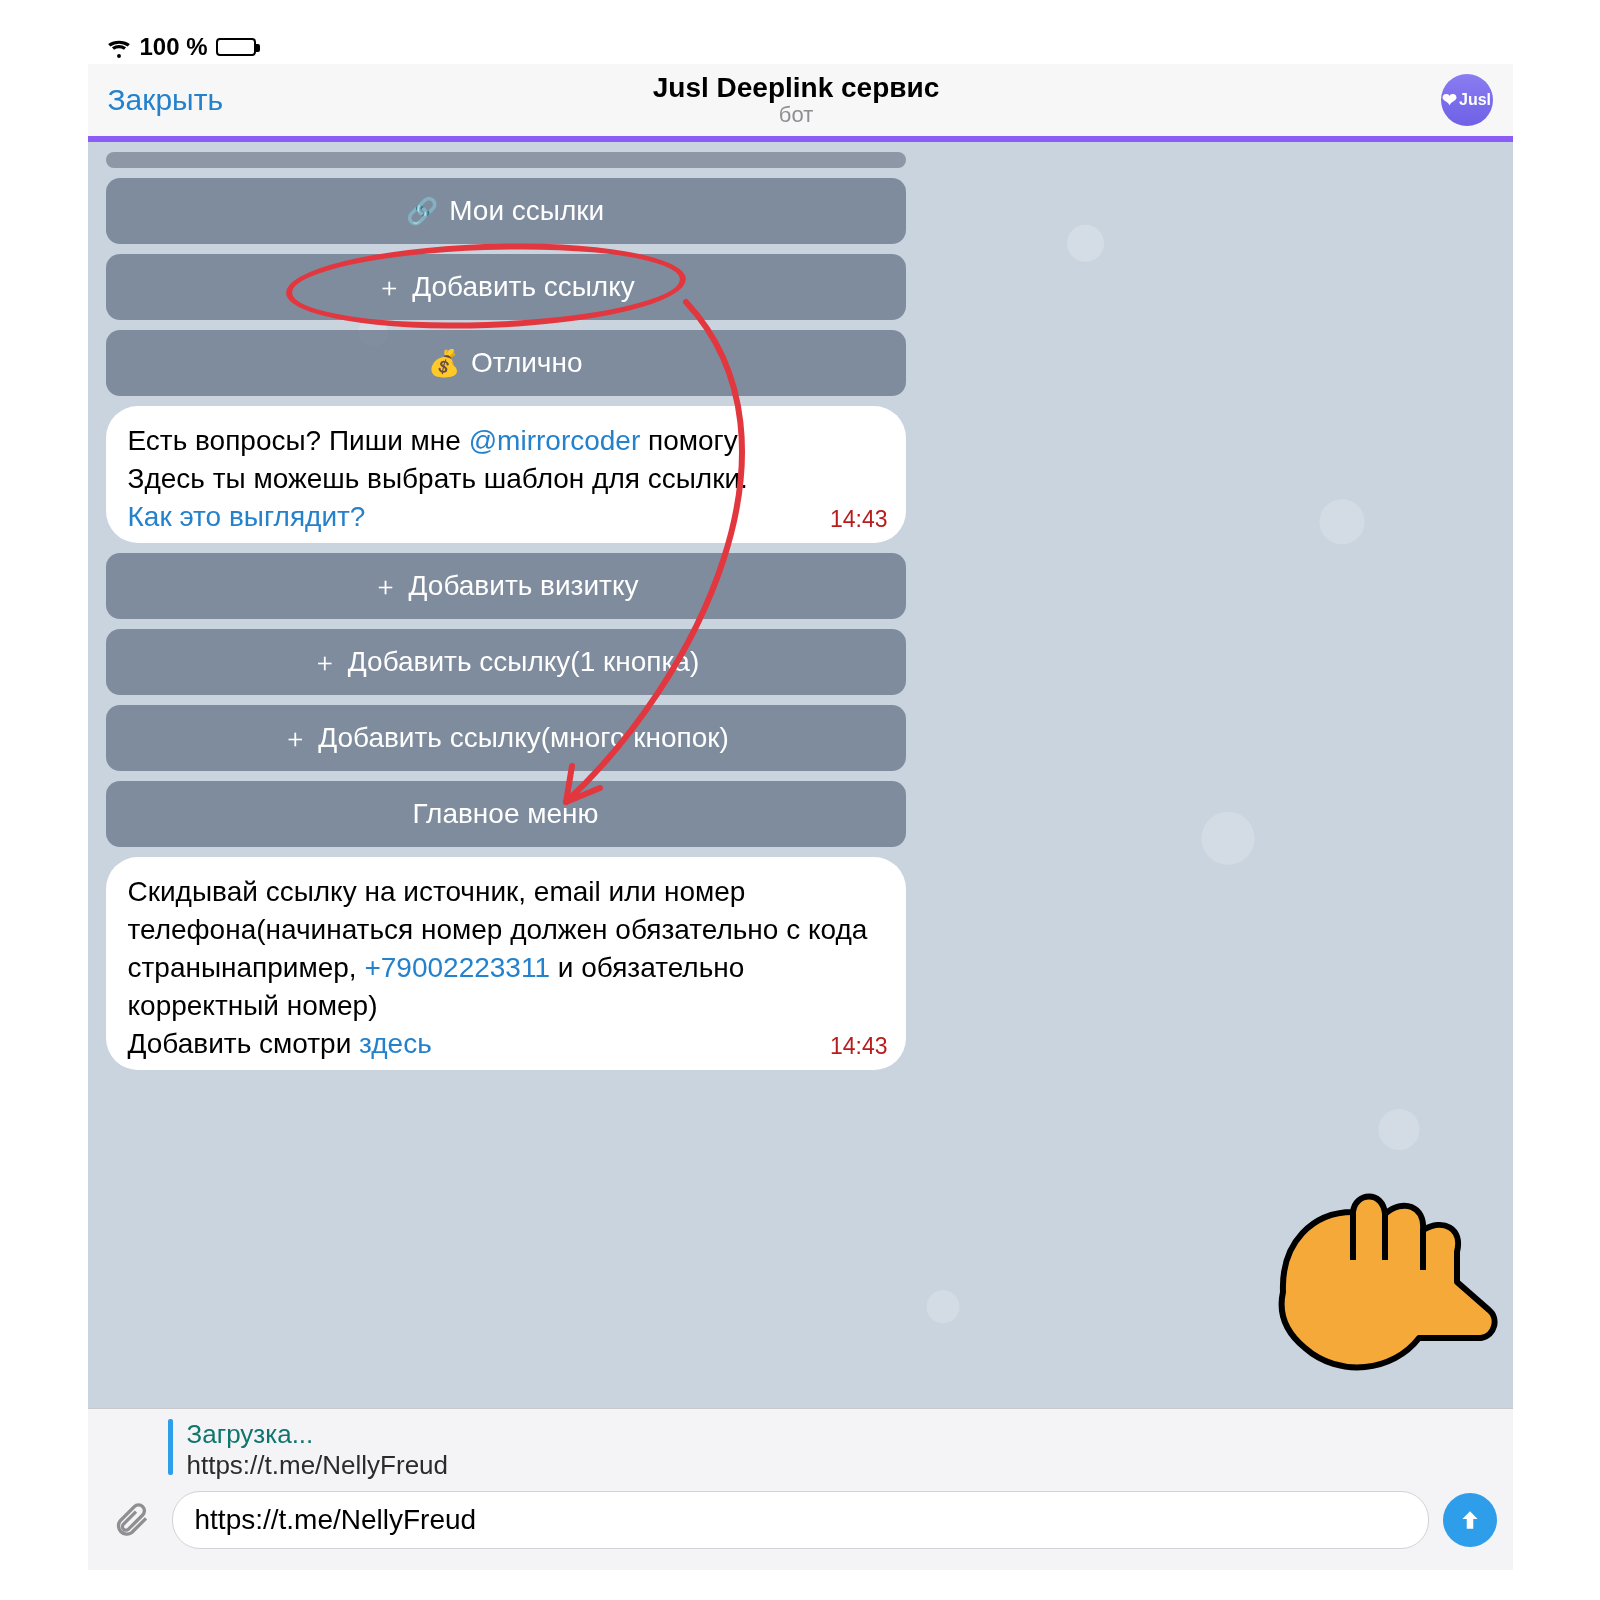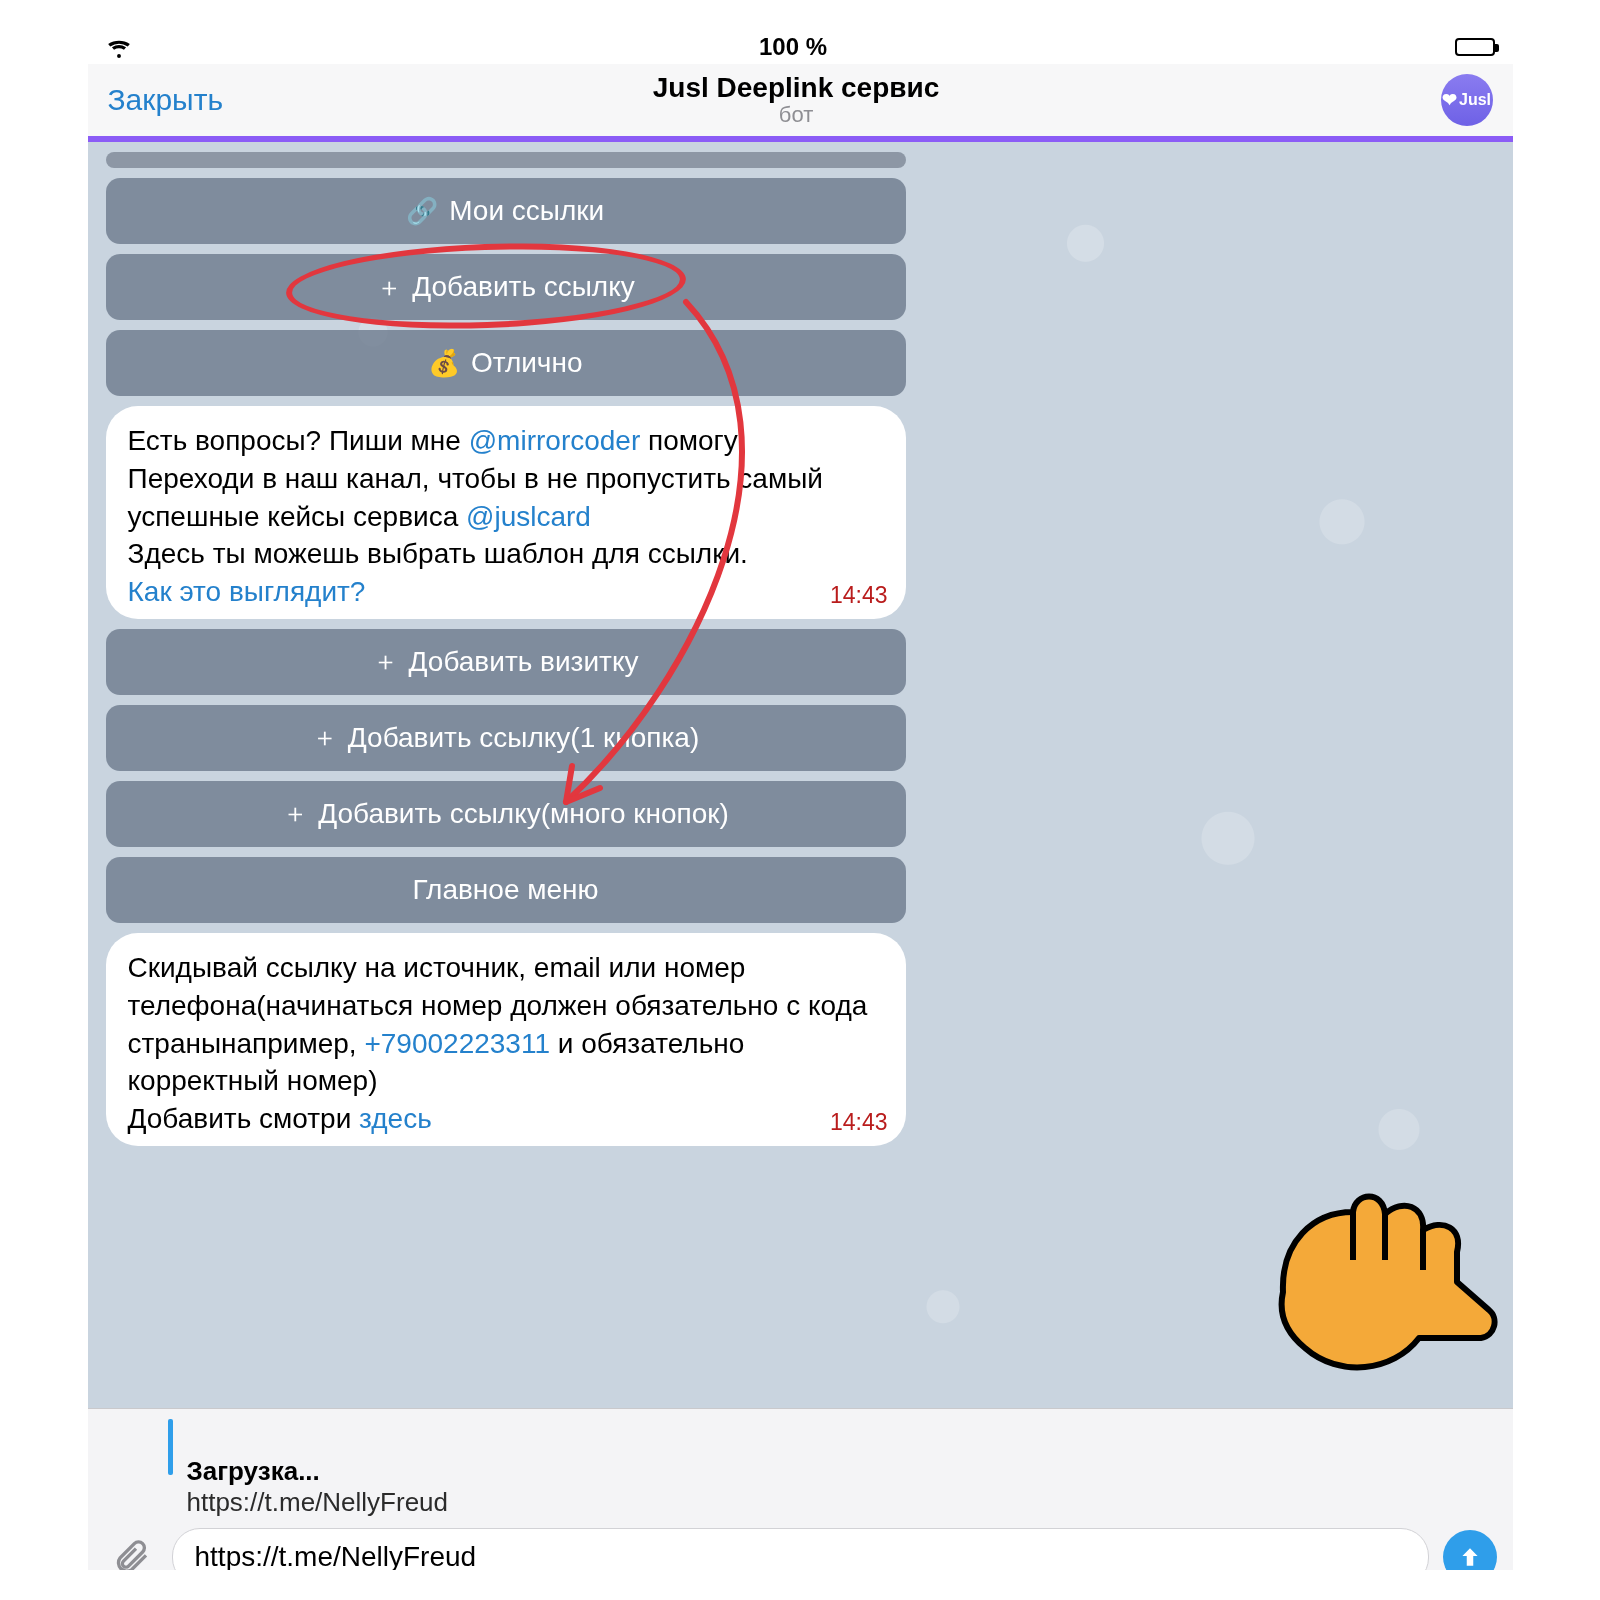--- a/index.html
+++ b/index.html
@@ -16,21 +16,21 @@
     height: 1540px;
     background: #fff;
     position: relative;
     overflow: hidden;
   }
 
   
   .statusbar {
     height: 34px;
     display: flex;
-    justify-content: space-between;
+    justify-content: flex-start;
     align-items: center;
     gap: 8px;
     padding: 0 18px;
     font-size: 24px;
     font-weight: 600;
     color: #000;
   }
   .statusbar .wifi-icon svg { width: 26px; height: 26px; display:block; }
   .statusbar .battery-shell {
     width: 40px; height: 18px; border: 2px solid #000; border-radius: 4px;
@@ -152,21 +152,21 @@
   .footer {
     height: 162px;
     border-top:1px solid #c9c9cc;
     background:#f4f4f6;
   }
   .reply {
     display:flex; align-items:flex-start;
     padding: 10px 0 6px 80px;
   }
   .reply .bar { width:5px; height:56px; background:#2f9eea; border-radius:2px; margin-right:14px; }
-  .reply .r-title { color:#000000; font-size:26px; font-weight:700;margin-top:37px; }
+  .reply .r-title { color:#0f766e; font-size:26px; font-weight:400; }
   .reply .r-sub { color:#2b2b2b; font-size:26px; }
   .inputrow {
     display:flex; align-items:center; gap:14px;
     padding: 4px 16px 14px 16px;
   }
   .attach { width:54px; height:54px; display:flex; align-items:center; justify-content:center; color:#8e8e93; }
   .attach svg { width:40px; height:40px; }
   .textfield {
     flex:1; height:58px;
     background:#fff; border:1px solid #d2d2d6; border-radius:28px;
@@ -223,24 +223,20 @@
       <div class="inline-btn">
         <span class="lead">💰</span>
         <span>Отлично</span>
       </div>
 
       <div class="bubble">
         <div>
           <span>Есть вопросы? Пиши мне </span>
           <span class="link">@mirrorcoder</span>
           <span> помогу</span>
-        </div>
-        <div>
-          <span>Переходи в наш канал, чтобы в не пропустить самый успешные кейсы сервиса </span>
-          <span class="link">@juslcard</span>
         </div>
         <div>Здесь ты можешь выбрать шаблон для ссылки.</div>
         <div><span class="link">Как это выглядит?</span></div>
         <span class="ts">14:43</span>
       </div>
 
       <div class="inline-btn">
         <span class="lead">＋</span>
         <span>Добавить визитку</span>
       </div>

